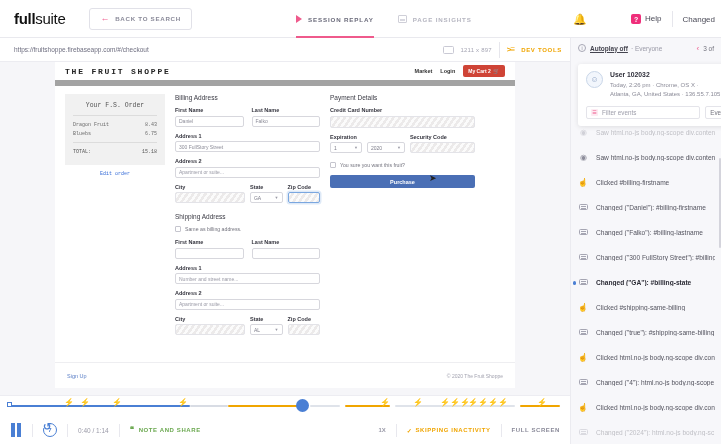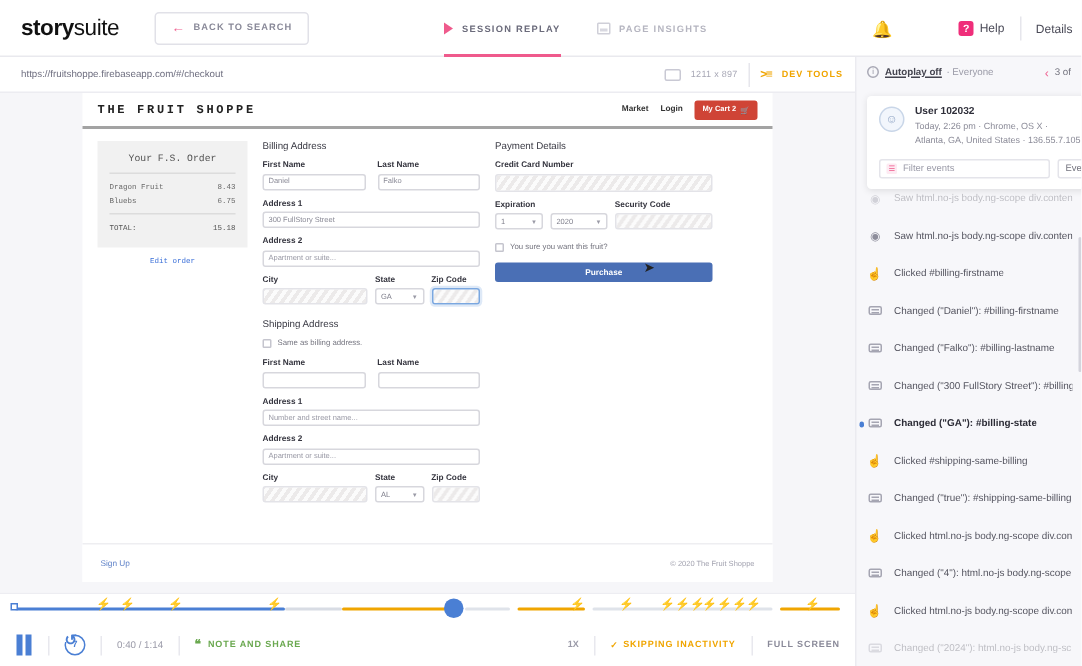--- a/index.html
+++ b/index.html
@@ -93,21 +93,21 @@
   
   .stage {
     position: absolute; left: 0; top: 62px; width: 570px; height: 333px;
     background: #f6f6f9; overflow: hidden;
   }
   .site {
     position: absolute; left: 55px; top: 0px; width: 460px; height: 326px;
     background: #fff;
   }
   .site-header {
-    height: 24px; border-bottom: 2px solid #a3a3a3;
+    height: 24px; border-bottom: 6px solid #a3a3a3;
     display: flex; align-items: center; padding: 0 10px;
   }
   .shop-title {
     font-family: "Liberation Mono", monospace;
     font-size: 8px; font-weight: 700; letter-spacing: 1.8px; color: #222;
   }
   .site-nav { margin-left: auto; display: flex; align-items: center; gap: 8px; }
   .site-link { font-size: 5.5px; font-weight: 700; color: #333; cursor: pointer; }
   .cart-btn {
     background: #cf4436; color: #fff; font-size: 5px; font-weight: 700;
@@ -313,21 +313,21 @@
     position: absolute; right: 0.5px; top: 120px; width: 2px; height: 90px;
     background: #d4d4dc; border-radius: 1px;
   }
 </style>
 </head>
 <body>
 
 <div class="app">
 
   <div class="topnav">
-    <div class="logo"><b>story</b><span class="light">suite</span></div>
+    <div class="logo"><b>full</b><span class="light">suite</span></div>
     <div class="back-btn">
       <span class="back-arrow">←</span>
       <span>BACK TO SEARCH</span>
     </div>
 
     <div class="nav-center">
       <div class="nav-tab active">
         <span class="play-tri"></span>
         <span>SESSION REPLAY</span>
       </div>
@@ -337,21 +337,21 @@
       </div>
     </div>
 
     <div class="nav-right">
       <span class="bell">🔔</span>
       <div class="help-group">
         <span class="help-badge">?</span>
         <span class="help-txt">Help</span>
       </div>
       <span class="divider-v"></span>
-      <span class="acct">Details</span>
+      <span class="acct">Changed</span>
     </div>
   </div>
 
   <div class="urlbar">
     <span class="url-text">https://fruitshoppe.firebaseapp.com/#/checkout</span>
     <div class="url-right">
       <span class="monitor-ico"></span>
       <span class="dims">1211 x 897</span>
       <span class="divider-v"></span>
       <span class="devtools-ico">&gt;≡</span>

